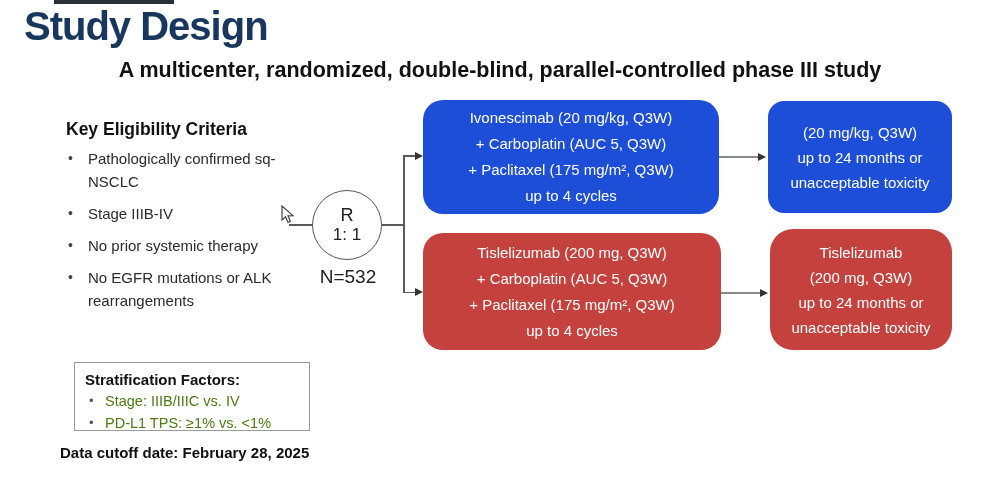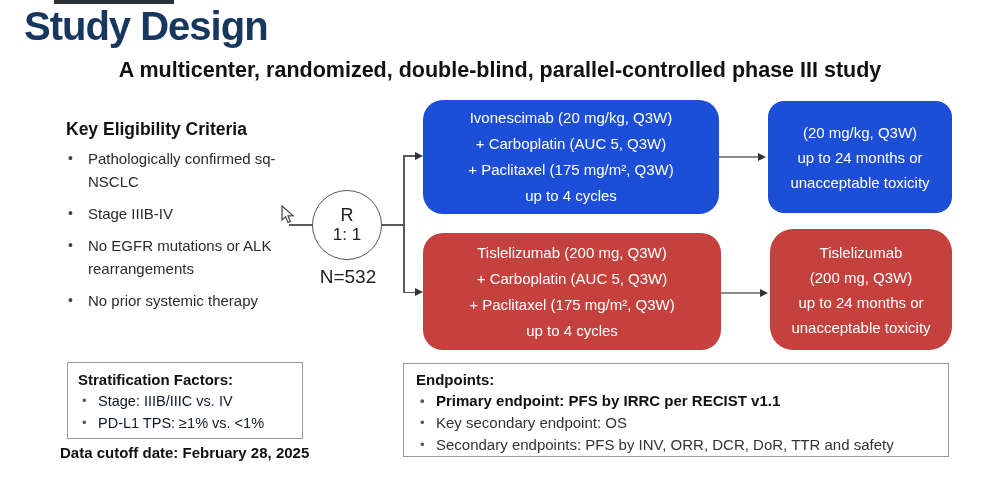--- a/index.html
+++ b/index.html
@@ -39,24 +39,24 @@
              align-items:center; justify-content:center; text-align:center; }
   .arm-box div { line-height:26px; font-size:15px; }
   .box-blue { background:#1d4ed8; }
   .box-red  { background:#c5413e; }
   .arm-ind-blue { left:423px; top:100px; width:296px; height:114px; border-radius:20px; }
   .arm-ind-red  { left:423px; top:233px; width:298px; height:117px; border-radius:20px; }
   .arm-mnt-blue { left:768px; top:101px; width:184px; height:112px; border-radius:16px; }
   .arm-mnt-red  { left:770px; top:229px; width:182px; height:121px; border-radius:23px; }
   .arm-mnt-blue div, .arm-mnt-red div { line-height:25px; font-size:15px; }
 
-  .strat-box { position:absolute; left:67px; top:362px; width:236px; height:77px;
+  .strat-box { position:absolute; left:74px; top:362px; width:236px; height:69px;
                border:1px solid #9a9a9a; padding:6px 10px; background:#fff; }
   .strat-title { font-size:15px; font-weight:bold; color:#111; line-height:21px; }
-  .strat-item { position:relative; padding-left:20px; font-size:14.5px; color:#0f172a; line-height:22px; }
+  .strat-item { position:relative; padding-left:20px; font-size:14.5px; color:#4d7c0f; line-height:22px; }
   .strat-item::before { content:"•"; position:absolute; left:4px; top:0; color:#555; font-size:13px; }
 
   .cutoff { position:absolute; left:60px; top:444px; font-size:15px; font-weight:bold; color:#111; }
 
   .endp-box { position:absolute; left:403px; top:363px; width:546px; height:94px;
               border:1px solid #9a9a9a; padding:5px 12px; background:#fff; }
   .endp-title { font-size:15px; font-weight:bold; color:#111; line-height:21px; }
   .endp-item { position:relative; padding-left:20px; font-size:15px; color:#333; line-height:22px; }
   .endp-item::before { content:"•"; position:absolute; left:4px; top:0; color:#555; font-size:13px; }
   .endp-item.bold { font-weight:bold; color:#111; }
@@ -70,22 +70,22 @@
 
   <div class="top-strip"></div>
 
   <div class="page-title">Study Design</div>
   <div class="subtitle">A multicenter, randomized, double-blind, parallel-controlled phase III study</div>
 
   <div class="elig-heading">Key Eligibility Criteria</div>
   <div class="elig-list">
     <div class="elig-item">Pathologically confirmed sq-NSCLC</div>
     <div class="elig-item">Stage IIIB-IV</div>
+    <div class="elig-item">No prior systemic therapy</div>
     <div class="elig-item">No EGFR mutations or ALK rearrangements</div>
-    <div class="elig-item">No prior systemic therapy</div>
   </div>
 
   <svg class="cursor" width="14" height="20" viewBox="0 0 14 20">
     <polygon points="1,1 1,15 4.6,11.8 7,17.5 9.4,16.4 7,10.8 12,10.6" fill="#fff" stroke="#444" stroke-width="1.2"></polygon>
   </svg>
 
   <div class="rand-circle">
     <div class="r">R</div>
     <div class="ratio">1: 1</div>
   </div>
@@ -128,20 +128,14 @@
   </div>
 
   <div class="strat-box">
     <div class="strat-title">Stratification Factors:</div>
     <div class="strat-item">Stage: IIIB/IIIC vs. IV</div>
     <div class="strat-item">PD-L1 TPS: ≥1% vs. &lt;1%</div>
   </div>
 
   <div class="cutoff">Data cutoff date: February 28, 2025</div>
 
-  <div class="endp-box">
-    <div class="endp-title">Endpoints:</div>
-    <div class="endp-item bold">Primary endpoint: PFS by IRRC per RECIST v1.1</div>
-    <div class="endp-item">Key secondary endpoint: OS</div>
-    <div class="endp-item">Secondary endpoints: PFS by INV, ORR, DCR, DoR, TTR and safety</div>
-  </div>
 
 </div>
 
 </body></html>

